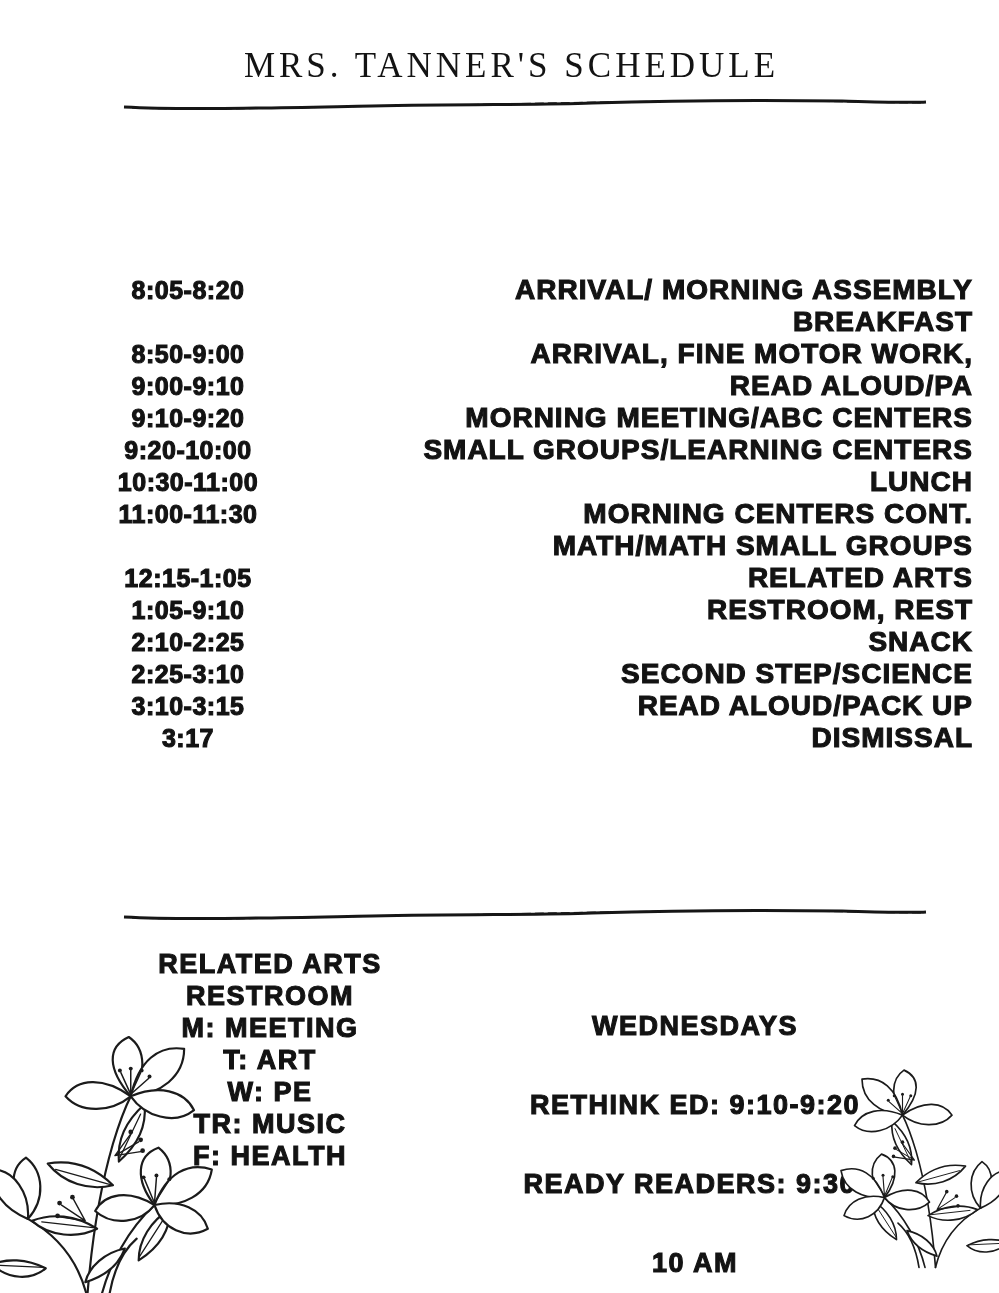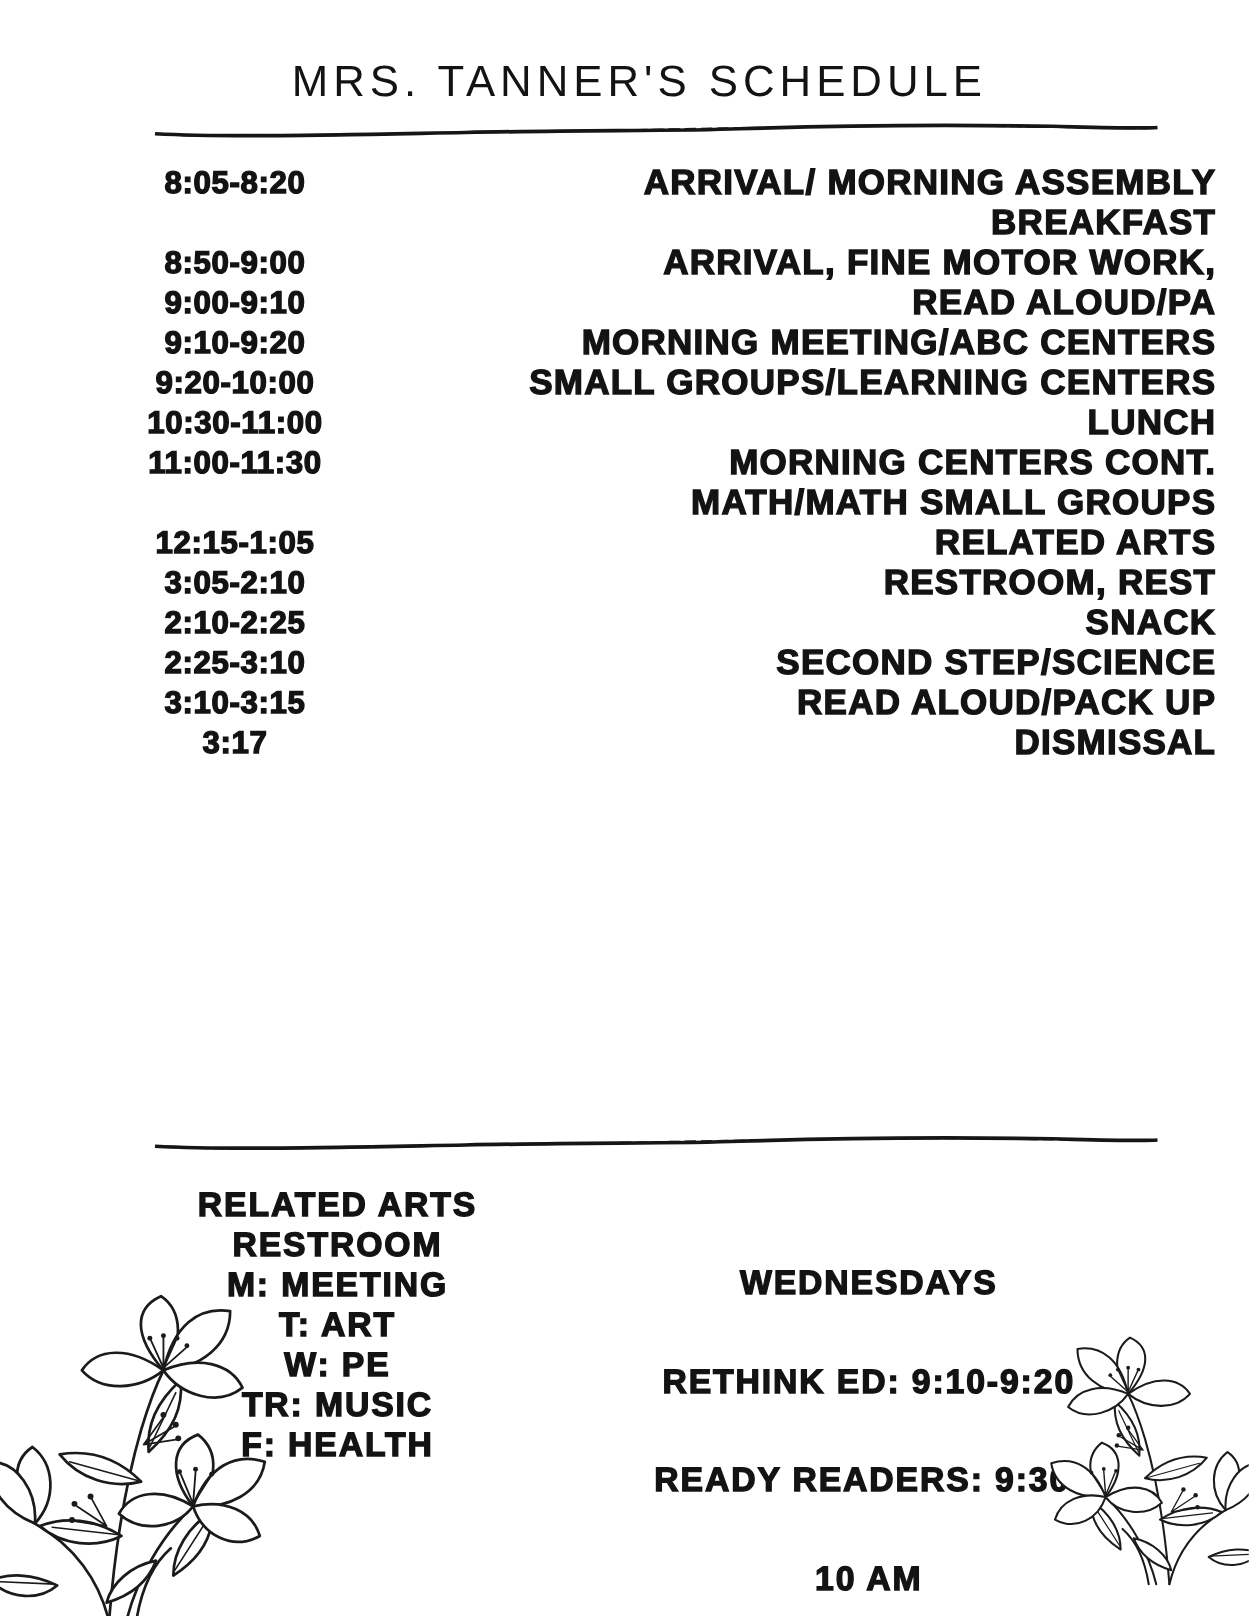--- a/index.html
+++ b/index.html
@@ -8,21 +8,21 @@
     position:relative;
     background:#ffffff;
     color:#131313;
     font-family:"Liberation Sans", sans-serif;
     overflow:hidden;
   }
   .page-title {
     position:absolute;
     top:46px; left:0; width:100%;
     text-align:center;
-    font-family:Liberation Sans, sans-serif;
+    font-family:Liberation Serif, serif;
     font-weight:500;
     font-size:35px;
     letter-spacing:4px;
     white-space:nowrap;
     padding-left:24px;
   }
   .rule {
     position:absolute;
     left:122px;
     width:806px;
@@ -37,21 +37,21 @@
     -webkit-text-stroke:1.1px currentColor;
     text-stroke:1.1px currentColor;
   }
 
   .schedule {
     position:absolute;
     top:130px; left:0; right:0;
     height:768px;
     display:flex;
     flex-direction:column;
-    justify-content:flex-start;
+    justify-content:center;
   }
   .sched-row {
     display:flex;
     align-items:center;
   }
   .sched-time {
     width:376px;
     text-align:center;
     font-size:25px;
     letter-spacing:0.5px;
@@ -139,21 +139,21 @@
     <div class="sched-activity heavy">MORNING CENTERS CONT.</div>
   </div>
   <div class="sched-row">
     <div class="sched-activity heavy">MATH/MATH SMALL GROUPS</div>
   </div>
   <div class="sched-row">
     <div class="sched-time heavy">12:15-1:05</div>
     <div class="sched-activity heavy">RELATED ARTS</div>
   </div>
   <div class="sched-row">
-    <div class="sched-time heavy">3:05-2:10</div>
+    <div class="sched-time heavy">1:05-9:10</div>
     <div class="sched-activity heavy">RESTROOM, REST</div>
   </div>
   <div class="sched-row">
     <div class="sched-time heavy">2:10-2:25</div>
     <div class="sched-activity heavy">SNACK</div>
   </div>
   <div class="sched-row">
     <div class="sched-time heavy">2:25-3:10</div>
     <div class="sched-activity heavy">SECOND STEP/SCIENCE</div>
   </div>

